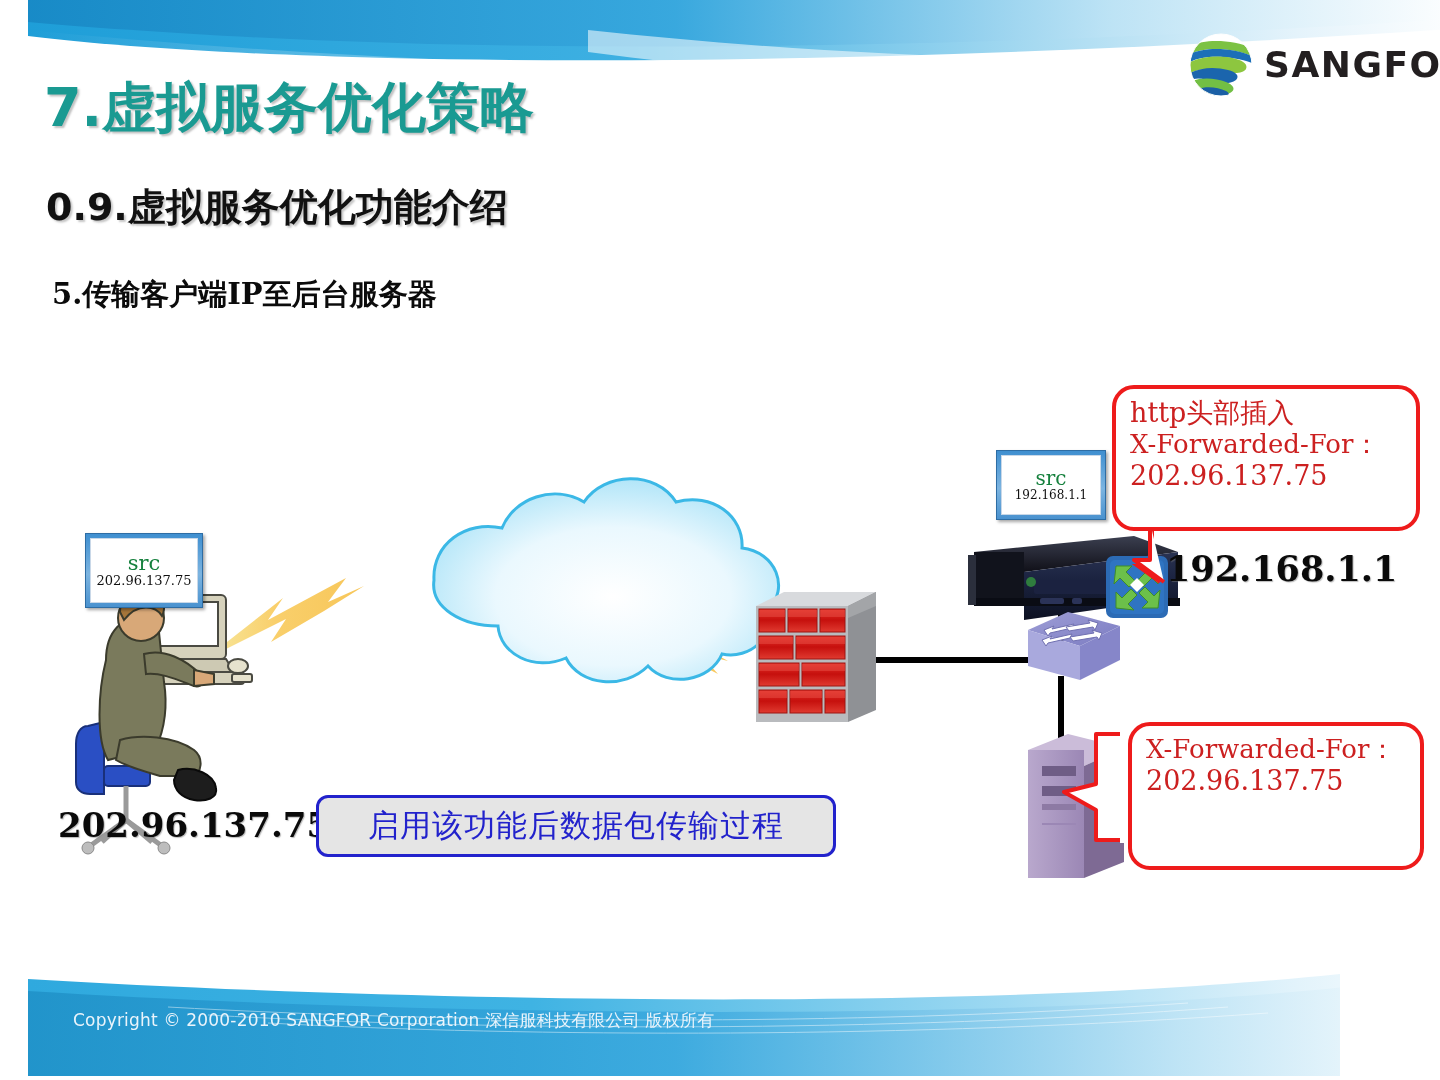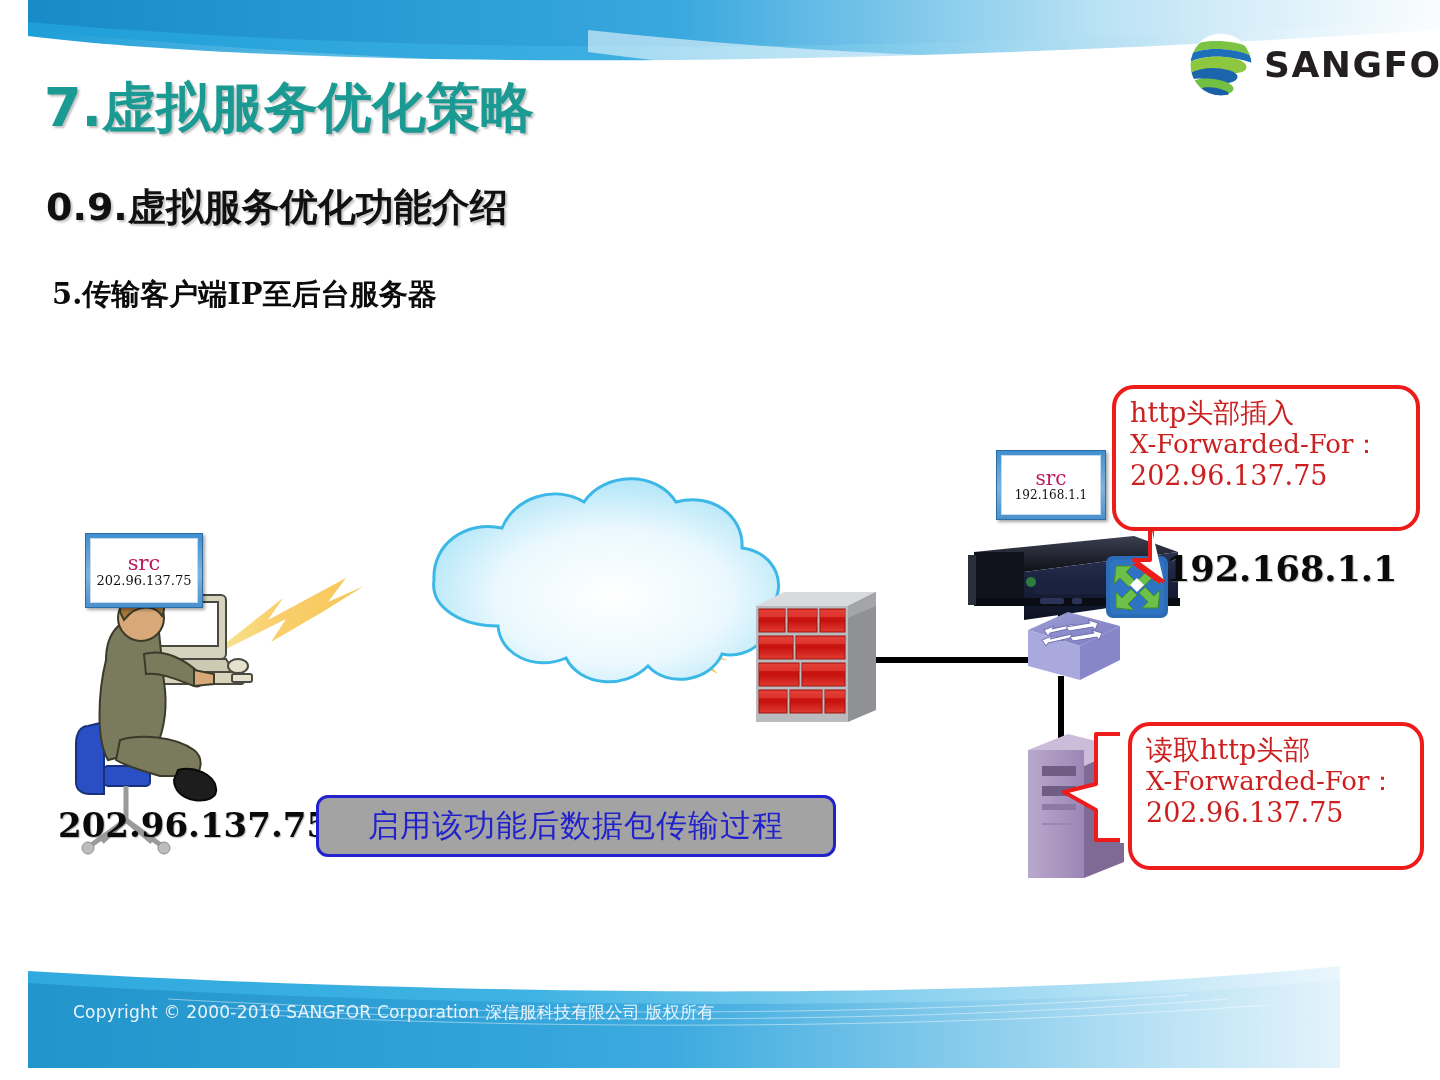--- a/index.html
+++ b/index.html
@@ -47,21 +47,21 @@
   .diagram{position:absolute;left:0;top:330px;width:1440px;height:600px;}
   .diagram > svg{position:absolute;left:0;top:0;}
 
   
   .srcbox{position:absolute;background:#5b9bd5;
           background:linear-gradient(180deg,#3f8fd0 0%,#7cb4e0 55%,#4a92cf 100%);
           border:1px solid #2e6da4;padding:4px;box-sizing:border-box;
           box-shadow:2px 2px 3px rgba(0,0,0,.35);}
   .srcbox .inner{background:#ffffff;border:1px solid #c9d8e8;width:100%;height:100%;
         display:flex;flex-direction:column;align-items:center;justify-content:center;box-sizing:border-box;}
-  .srcbox .l1{font-family:"DejaVu Serif","Liberation Serif",serif;font-size:20px;color:#be185d;line-height:1.05;}
+  .srcbox .l1{font-family:"DejaVu Serif","Liberation Serif",serif;font-size:20px;color:#15803d;line-height:1.05;}
   .srcbox .l2{font-family:"DejaVu Serif","Liberation Serif",serif;font-size:13px;color:#111;line-height:1.1;}
 
   #src-client{left:57px;top:533px;width:118px;height:75px;}
   #src-client .l1{font-size:21px;}
   #src-server{left:968px;top:450px;width:110px;height:70px;}
   #src-server .l1{font-size:20px;}
   #src-server .l2{font-size:12px;}
 
   
   .callout{position:absolute;border:4px solid #ee1b1b;border-radius:22px;background:#fff;
@@ -74,27 +74,27 @@
   .callout .c-line.small{font-size:26px;}
 
   
   .ip-label{position:absolute;font-family:"DejaVu Serif","Liberation Serif",serif;
             font-weight:bold;color:#0a0a0a;text-shadow:1px 1px 1px rgba(120,120,120,.5);white-space:nowrap;}
   #ip-client{left:30px;top:805px;font-size:34px;}
   #ip-device{left:1138px;top:548px;font-size:35px;}
 
   
   .caption-box{position:absolute;left:288px;top:795px;width:520px;height:62px;
-        border:3px solid #2222cc;border-radius:12px;background:#a3a3a3;
+        border:3px solid #2222cc;border-radius:12px;background:#e5e5e5;
         display:flex;align-items:center;justify-content:center;box-sizing:border-box;}
   .caption-box span{font-family:"DejaVu Sans","Liberation Sans",sans-serif;
         font-size:31px;color:#2222cc;letter-spacing:1px;white-space:nowrap;}
 
   
-  .footer-band{position:absolute;left:0;bottom:12px;width:1312px;height:135px;overflow:hidden;}
+  .footer-band{position:absolute;left:0;bottom:4px;width:1312px;height:135px;overflow:hidden;}
   .footer-band svg{position:absolute;left:0;top:0;}
   .footer-text{position:absolute;left:45px;bottom:44px;
         font-family:"DejaVu Sans","Liberation Sans",sans-serif;
         font-size:17px;color:#eaf4fb;letter-spacing:.2px;white-space:nowrap;}
 </style>
 </head>
 <body>
 
 <div class="slide">
 
@@ -366,21 +366,20 @@
     </div>
   </div>
 
   <div class="callout" id="callout-top">
     <div class="c-line">http头部插入</div>
     <div class="c-line small">X-Forwarded-For：</div>
     <div class="c-line">202.96.137.75</div>
   </div>
 
   <div class="callout" id="callout-bottom">
-    <div class="c-line">读取http头部</div>
     <div class="c-line small">X-Forwarded-For：</div>
     <div class="c-line">202.96.137.75</div>
   </div>
 
   <div class="ip-label" id="ip-client">202.96.137.75</div>
   <div class="ip-label" id="ip-device">192.168.1.1</div>
 
   <div class="caption-box">
     <span>启用该功能后数据包传输过程</span>
   </div>

